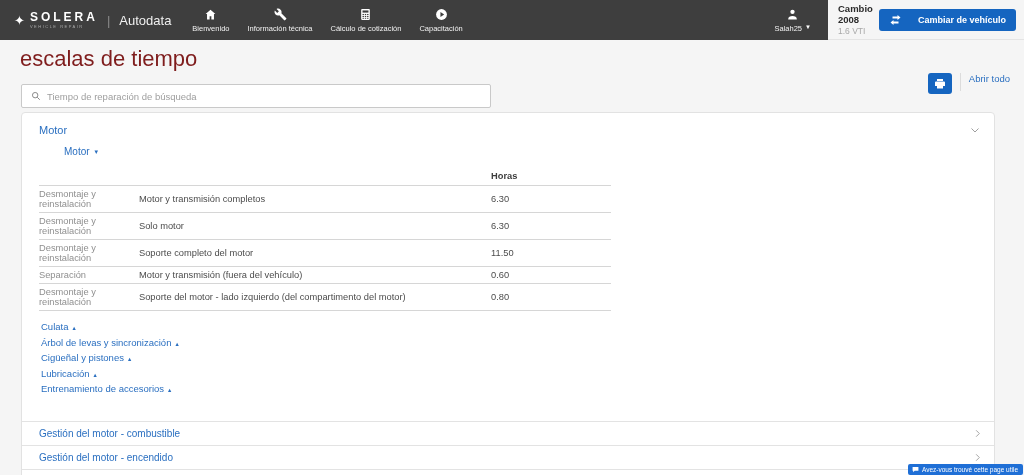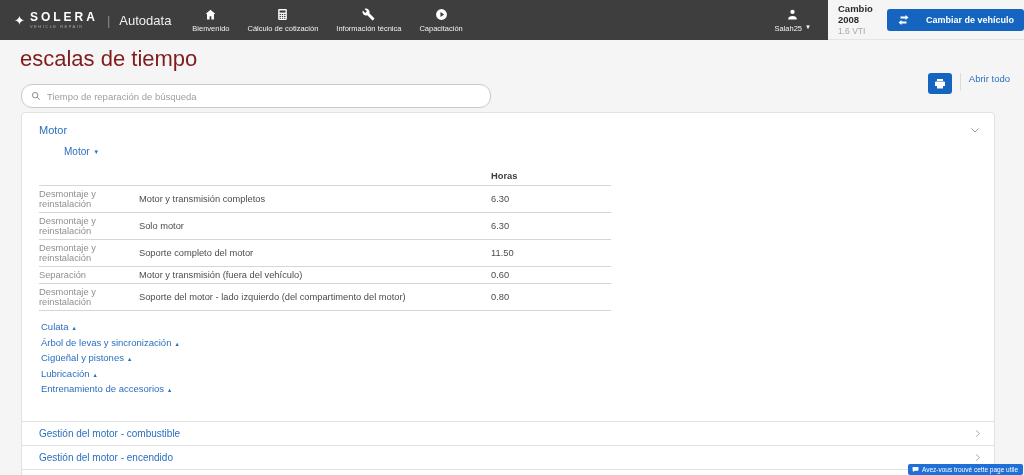--- a/index.html
+++ b/index.html
@@ -21,30 +21,30 @@
   .nav-ico{display:flex}
   .nav-ico svg{width:13px;height:13px}
   .nav-label{font-size:7.5px;color:#f2f2f2;margin-top:3px;white-space:nowrap}
   .hdr-right{margin-left:auto;display:flex;padding-right:8px}
   .user-caret{font-size:6px;color:#fff;margin-left:3px}
   .user-wrap{display:flex;align-items:center}
   .hdr-light{flex:1;display:flex;align-items:center;background:#f5f5f5;border-bottom:1px solid #e4e4e4}
   .vehicle{padding-left:10px;line-height:1.2}
   .v-make,.v-model{font-size:9.5px;font-weight:bold;color:#2b2b2b}
   .v-engine{font-size:8.5px;color:#a8a8a8}
-  .change-btn{margin-left:auto;margin-right:0;background:#1565c0;color:#fff;border:none;border-radius:3px;
+  .change-btn{margin-left:auto;margin-right:8px;background:#1565c0;color:#fff;border:none;border-radius:3px;
     font-size:9px;font-weight:bold;padding:6px 10px;display:flex;align-items:center;gap:16px;cursor:pointer;
     font-family:inherit}
   .change-btn svg{width:13px;height:10px}
 
   
   .page-title{margin:8px 0 0 20px;font-size:22px;font-weight:400;color:#7f1d1d;line-height:1}
   .toolbar{position:relative;height:42px}
   .search-box{position:absolute;left:21px;top:14px;width:470px;height:24px;background:#fff;
-    border:1px solid #c9c9c9;border-radius:11px;display:flex;align-items:center}
+    border:1px solid #c9c9c9;border-radius:2px;display:flex;align-items:center}
   .search-ico{margin:0 6px 0 9px;display:flex}
   .search-ico svg{width:10px;height:10px}
   .search-input{border:none;outline:none;flex:1;font-size:9.5px;color:#555;background:transparent;font-family:inherit}
   .search-input::placeholder{color:#9e9e9e}
   .open-all-group{position:absolute;right:14px;top:3px;display:flex;align-items:flex-start;gap:8px}
   .print-btn{width:24px;height:21px;background:#1565c0;border:none;border-radius:3px;display:flex;
     align-items:center;justify-content:center;cursor:pointer}
   .print-btn svg{width:12px;height:12px}
   .vdiv{width:1px;height:18px;background:#dcdcdc}
   .open-all-link{font-size:9.5px;color:#2a6fc0;cursor:pointer;text-decoration:none}
@@ -99,45 +99,45 @@
         <div class="nav-item">
      <span class="nav-ico">
             <svg viewBox="0 0 24 24" fill="#fff">
               <path d="M12 3l9 8.2h-2.6V21h-4.8v-6h-3.2v6H5.6v-9.8H3z"></path>
             </svg>
           </span>
      <span class="nav-label">Bienvenido</span>
    </div>
         <div class="nav-item">
      <span class="nav-ico">
+            <svg viewBox="0 0 24 24" fill="#fff">
+              <path d="M22.7 19l-9.1-9.1c.9-2.3.4-5-1.5-6.9-2-2-5-2.4-7.4-1.3L9 6 6 9 1.6 4.7C.4 7.1.9 10.1 2.9 12.1c1.9 1.9 4.6 2.4 6.9 1.5l9.1 9.1c.4.4 1 .4 1.4 0l2.3-2.3c.5-.4.5-1.1.1-1.4z"></path>
+            </svg>
+          </span>
+     <span class="nav-label">Información técnica</span>
+   </div>
+        <div class="nav-item">
+     <span class="nav-ico">
             <svg viewBox="0 0 24 24">
               <rect x="4" y="2" width="16" height="20" rx="1.5" fill="#fff"></rect>
               <rect x="6.5" y="4.5" width="11" height="4" fill="#3e3e3e"></rect>
               <g fill="#3e3e3e">
                 <rect x="6.5" y="11" width="2.6" height="2.2"></rect>
                 <rect x="10.7" y="11" width="2.6" height="2.2"></rect>
                 <rect x="14.9" y="11" width="2.6" height="2.2"></rect>
                 <rect x="6.5" y="14.8" width="2.6" height="2.2"></rect>
                 <rect x="10.7" y="14.8" width="2.6" height="2.2"></rect>
                 <rect x="14.9" y="14.8" width="2.6" height="2.2"></rect>
                 <rect x="6.5" y="18.6" width="2.6" height="1.4"></rect>
                 <rect x="10.7" y="18.6" width="2.6" height="1.4"></rect>
                 <rect x="14.9" y="18.6" width="2.6" height="1.4"></rect>
               </g>
             </svg>
           </span>
      <span class="nav-label">Cálculo de cotización</span>
-   </div>
-        <div class="nav-item">
-     <span class="nav-ico">
-            <svg viewBox="0 0 24 24" fill="#fff">
-              <path d="M22.7 19l-9.1-9.1c.9-2.3.4-5-1.5-6.9-2-2-5-2.4-7.4-1.3L9 6 6 9 1.6 4.7C.4 7.1.9 10.1 2.9 12.1c1.9 1.9 4.6 2.4 6.9 1.5l9.1 9.1c.4.4 1 .4 1.4 0l2.3-2.3c.5-.4.5-1.1.1-1.4z"></path>
-            </svg>
-          </span>
-     <span class="nav-label">Información técnica</span>
    </div>
         <div class="nav-item">
      <span class="nav-ico">
             <svg viewBox="0 0 24 24">
               <circle cx="12" cy="12" r="10" fill="#fff"></circle>
               <path d="M10 7.5L17 12l-7 4.5z" fill="#3e3e3e"></path>
             </svg>
           </span>
      <span class="nav-label">Capacitación</span>
    </div>

